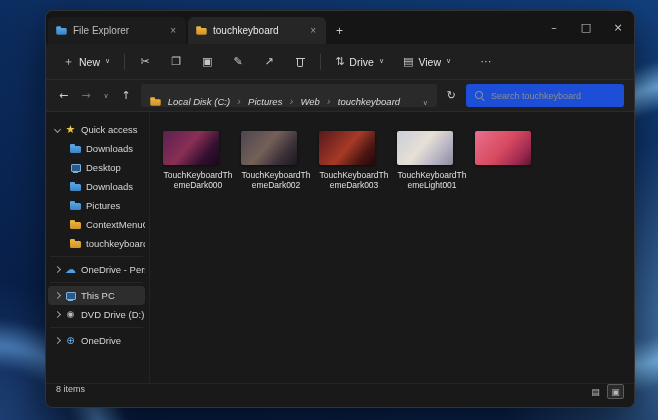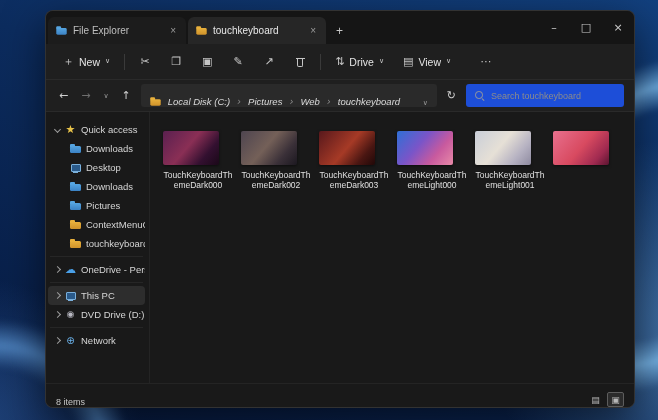--- a/index.html
+++ b/index.html
@@ -105,21 +105,21 @@
     background:#9a9a9a; transform:rotate(45deg); transform-origin:left center; }
 
   .files { flex:1; padding:19px 0 0 13px; display:flex; flex-wrap:wrap; align-content:flex-start; gap:14px 6px; overflow:hidden; }
   .tile { width:72px; display:flex; flex-direction:column; align-items:flex-start; }
   .thumb { width:56px; height:34px; border-radius:2px; box-shadow:0 1px 3px rgba(0,0,0,.5); }
   .fname { margin-top:5px; width:70px; height:21px; overflow:hidden; text-align:center;
     font-size:8.5px; line-height:1.22; color:#e0e0e0; word-break:break-all; }
 
   
   .statusbar { height:24px; flex:none; background:#191919; border-top:1px solid rgba(255,255,255,.05);
-    display:flex; align-items:flex-end; padding:0 10px; font-size:9px; color:#c6c6c6;gap:44px; }
+    display:flex; align-items:flex-start; padding:0 10px; font-size:9px; color:#c6c6c6;gap:44px; }
   .status-right { margin-left:auto; display:flex; gap:3px; }
   .sb-ic { width:17px; height:15px; display:flex; align-items:center; justify-content:center;
     color:#b8b8b8; font-size:9px; font-family:"DejaVu Sans",sans-serif; border-radius:2px; }
   .sb-ic.active { background:rgba(255,255,255,.08); border:1px solid #5d5d5d; }
 </style>
 </head>
 <body>
 
 <div class="ribbon ribbon1"></div>
 <div class="ribbon ribbon2"></div>
@@ -275,45 +275,41 @@
 
         <div class="side-row lvl0">
           <span class="chev right"></span>
           <span class="ic ic-disc">◉</span>
           <span class="side-label">DVD Drive (D:) CCC…</span>
         </div>
 
         <div class="side-row lvl0 divider">
           <span class="chev right"></span>
           <span class="ic ic-net">⊕</span>
-          <span class="side-label">Network</span>
+          <span class="side-label">OneDrive</span>
         </div>
       </div>
     <div class="files">
 
         <div class="tile">
           <div class="thumb" style="background: linear-gradient(130deg, rgb(90, 32, 80) 0%, rgb(138, 47, 85) 45%, rgb(51, 16, 48) 75%, rgb(26, 8, 24) 100%);"></div>
           <div class="fname">TouchKeyboardThemeDark000</div>
         </div>
 
 
         <div class="tile">
           <div class="thumb" style="background: linear-gradient(130deg, rgb(78, 69, 80) 0%, rgb(116, 96, 88) 45%, rgb(58, 48, 56) 75%, rgb(28, 24, 32) 100%);"></div>
           <div class="fname">TouchKeyboardThemeDark002</div>
         </div>
 
         <div class="tile">
           <div class="thumb" style="background: linear-gradient(130deg, rgb(88, 24, 28) 0%, rgb(166, 58, 38) 50%, rgb(74, 22, 18) 78%, rgb(32, 8, 8) 100%);"></div>
           <div class="fname">TouchKeyboardThemeDark003</div>
         </div>
 
-        <div class="tile">
-          <div class="thumb" style="background: linear-gradient(130deg, rgb(47, 111, 214) 0%, rgb(122, 85, 200) 40%, rgb(200, 90, 158) 70%, rgb(232, 138, 168) 100%);"></div>
-          <div class="fname">TouchKeyboardThemeLight000</div>
-        </div>
 
         <div class="tile">
           <div class="thumb" style="background: linear-gradient(130deg, rgb(201, 206, 216) 0%, rgb(230, 224, 214) 45%, rgb(182, 178, 194) 75%, rgb(142, 138, 160) 100%);"></div>
           <div class="fname">TouchKeyboardThemeLight001</div>
         </div>
 
 
         <div class="tile">
           <div class="thumb" style="background: linear-gradient(130deg, rgb(232, 112, 142) 0%, rgb(216, 74, 96) 50%, rgb(160, 42, 80) 80%, rgb(90, 20, 48) 100%);"></div>
         </div>

